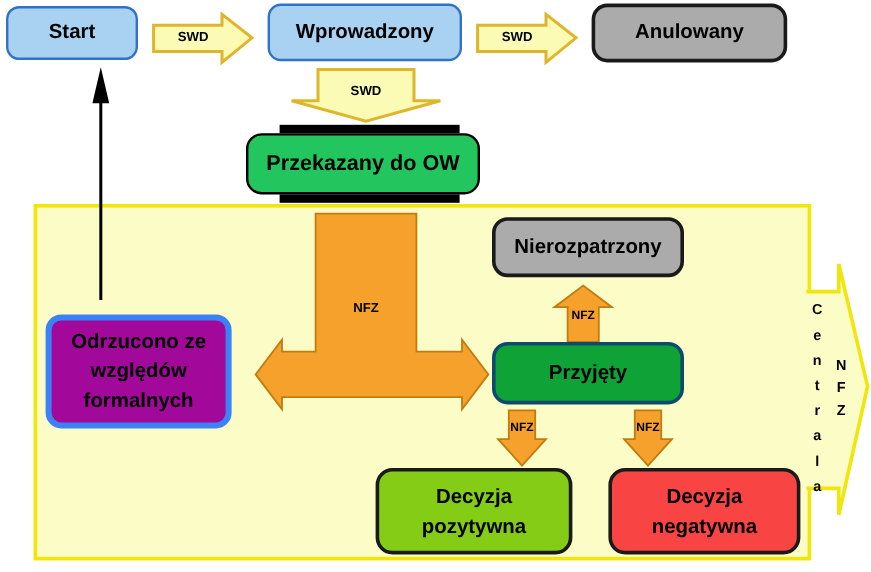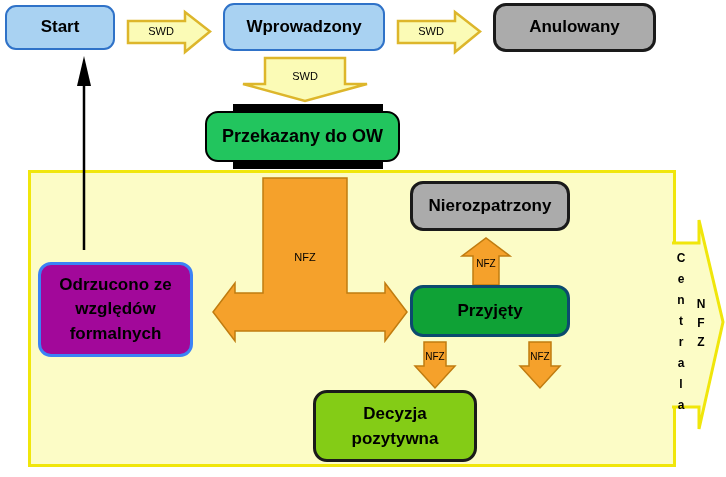--- a/index.html
+++ b/index.html
@@ -13,27 +13,27 @@
     background:#FCFCC6;border:3px solid #F0E60B;
   }
   .node{
     position:absolute;display:flex;align-items:center;justify-content:center;
     font-weight:bold;color:#000;text-align:center;box-sizing:border-box;
     line-height:1.3;
   }
   .blue-node{background:#A9D2F2;border:2px solid #2F72C8;border-radius:11px;font-size:17px;}
   .gray-node{background:#ABABAB;border:3px solid #1a1a1a;border-radius:13px;font-size:17px;}
   .royal-node{background:#22c55e;border:2px solid #000;border-radius:13px;font-size:18px;align-items:center;}
-  .purple-node{background:#A2089A;border:3px solid #3b82f6;border-radius:13px;font-size:17px;line-height:1.45;}
+  .purple-node{background:#A2089A;border:5px solid #3b82f6;border-radius:13px;font-size:17px;line-height:1.45;}
   .green-node{background:#0FA236;border:3px solid #0c4a6e;border-radius:13px;font-size:17px;}
   .bgreen-node{background:#84cc16;border:3px solid #1a1a1a;border-radius:14px;font-size:17px;line-height:1.5;}
   .red-node{background:#F94444;border:3px solid #1a1a1a;border-radius:14px;font-size:17px;line-height:1.5;}
   .bar{position:absolute;background:#000;width:150px;height:7px;left:233px;}
   .edge-label{
-    position:absolute;font-weight:normal;font-size:11px;color:#000;
+    position:absolute;font-weight:bold;font-size:11px;color:#000;
     text-align:center;width:60px;
   }
   .edge-label.small{font-size:10px;width:50px;}
   .vtext{
     position:absolute;font-weight:bold;color:#000;
     writing-mode:vertical-rl;text-orientation:upright;
     font-size:12px;white-space:nowrap;
   }
   .vtext.centrala{left:674px;top:251px;letter-spacing:7px;}
   .vtext.vnfz{left:694px;top:297px;letter-spacing:5px;}
@@ -95,20 +95,23 @@
   </div>
 
   <div class="node green-node" style="left:410px;top:285px;width:160px;height:52px;">
     <span>Przyjęty</span>
   </div>
 
   <div class="node bgreen-node" style="left:313px;top:390px;width:164px;height:72px;padding:0 12px;">
     <span>Decyzja pozytywna</span>
   </div>
 
+  <div class="node red-node" style="left:507px;top:390px;width:160px;height:72px;padding:0 12px;">
+    <span>Decyzja negatywna</span>
+  </div>
 
   <div class="edge-label" style="left:131px;top:25px;">SWD</div>
   <div class="edge-label" style="left:401px;top:25px;">SWD</div>
   <div class="edge-label" style="left:275px;top:70px;">SWD</div>
   <div class="edge-label" style="left:275px;top:251px;">NFZ</div>
   <div class="edge-label small" style="left:461px;top:258px;">NFZ</div>
   <div class="edge-label small" style="left:410px;top:351px;">NFZ</div>
   <div class="edge-label small" style="left:515px;top:351px;">NFZ</div>
 
   <div class="vtext centrala">Centrala</div>

